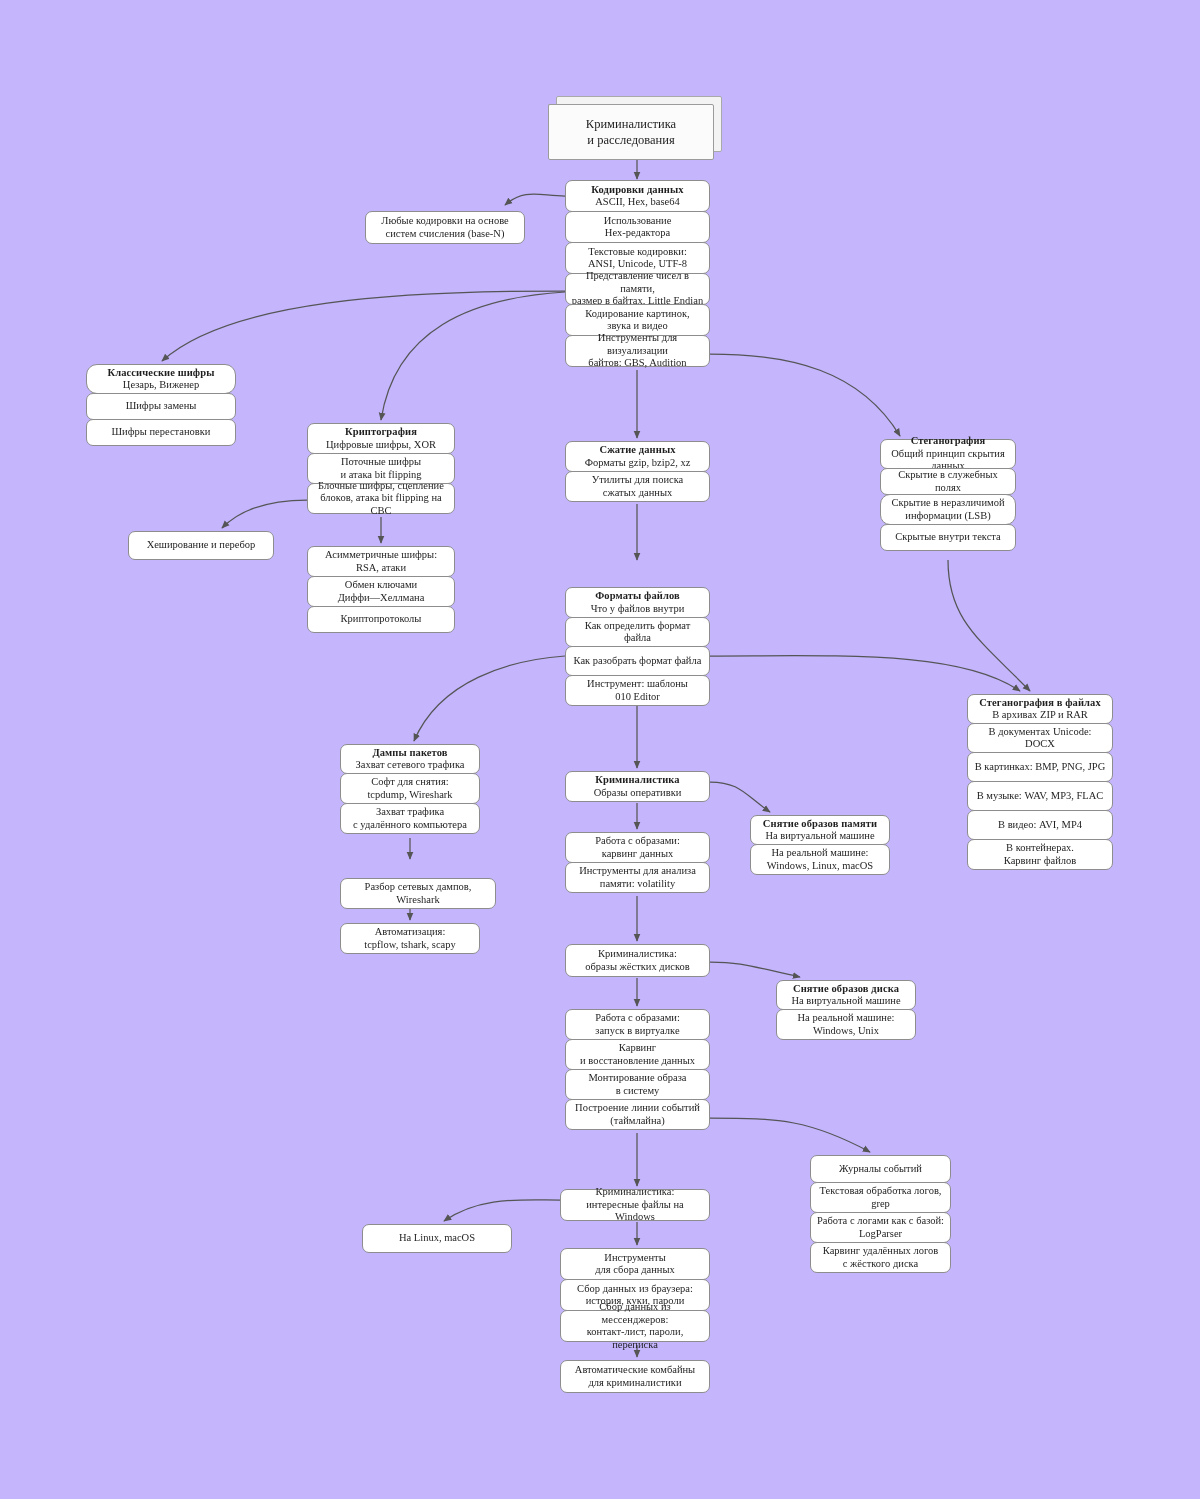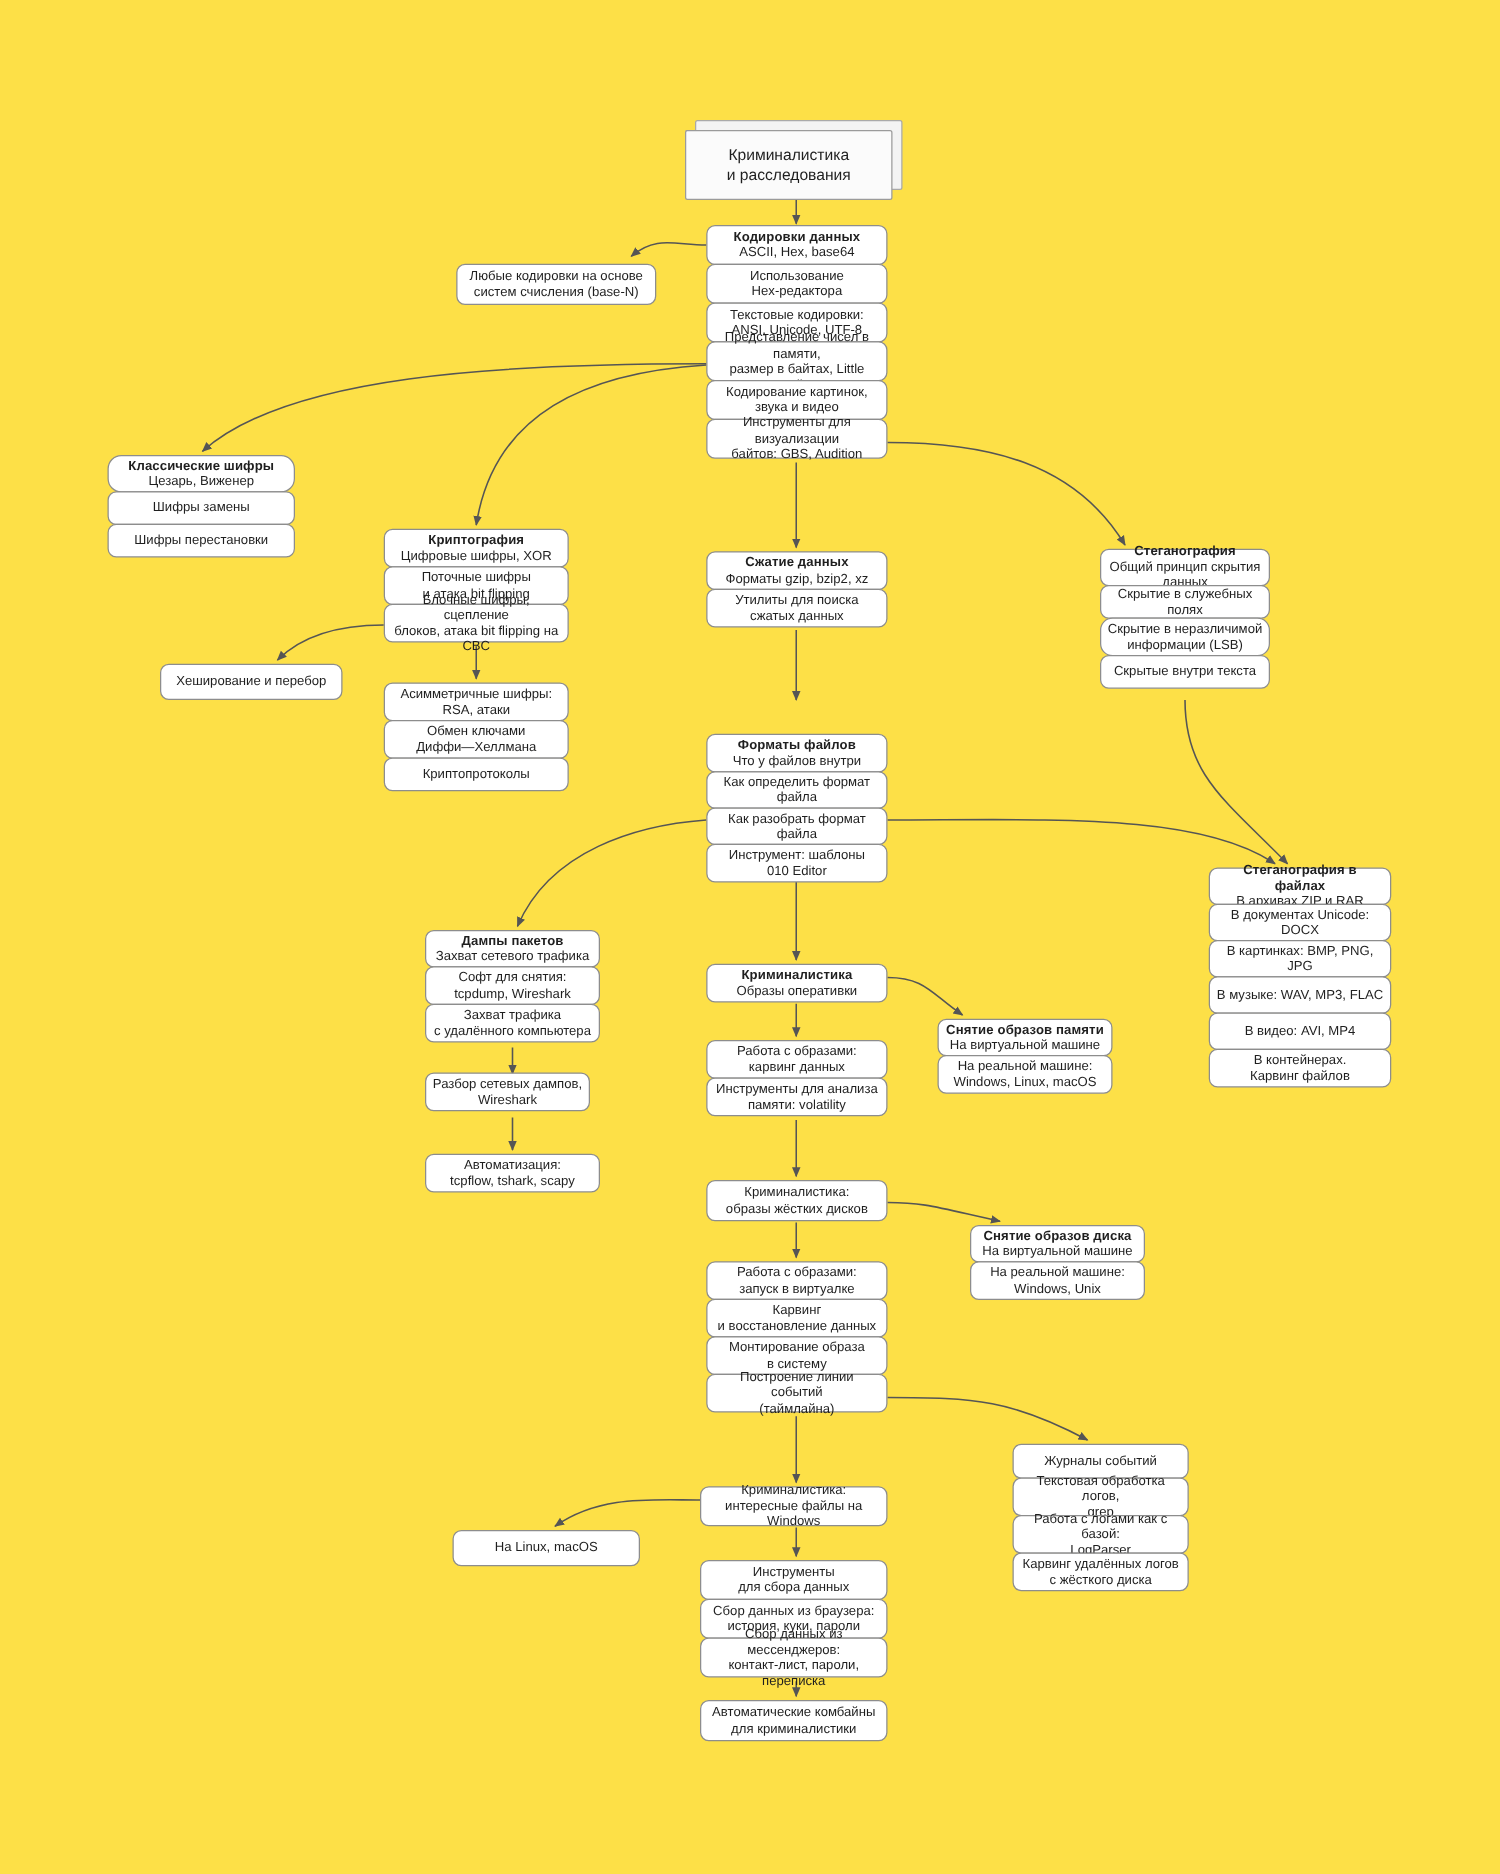--- a/index.html
+++ b/index.html
@@ -8,22 +8,23 @@
     background: #ffffff;
   }
   body {
     font-family: "Liberation Sans", sans-serif;
     color: #1a1a1a;
   }
   #canvas {
     position: relative;
     width: 1200px;
     height: 1499px;
-    background: #fde047;
+    background: #c4b5fd;
     overflow: hidden;
+    font-family: Liberation Serif, serif;
   }
   #wires {
     position: absolute;
     left: 0;
     top: 0;
     width: 1200px;
     height: 1499px;
     pointer-events: none;
   }
   .grp {
@@ -317,21 +318,21 @@
         </div>
         <div class="node" style="height: 31px;">
           <div class="sub">Софт для снятия:</div>
           <div class="sub">tcpdump, Wireshark</div>
         </div>
         <div class="node" style="height: 31px;">
           <div class="sub">Захват трафика</div>
           <div class="sub">с удалённого компьютера</div>
         </div>
       </div>
-      <div class="grp" style="left: 340px; top: 858px; width: 132px; border-radius: 11px;">
+      <div class="grp" style="left: 340px; top: 878px; width: 156px; border-radius: 11px;">
         <div class="node" style="height: 31px;">
           <div class="sub">Разбор сетевых дампов,</div>
           <div class="sub">Wireshark</div>
         </div>
       </div>
       <div class="grp" style="left: 340px; top: 923px; width: 140px;">
         <div class="node" style="height: 31px;">
           <div class="sub">Автоматизация:</div>
           <div class="sub">tcpflow, tshark, scapy</div>
         </div>

